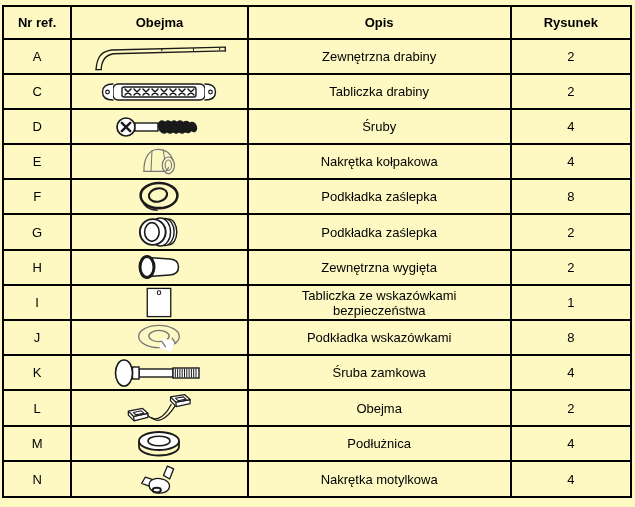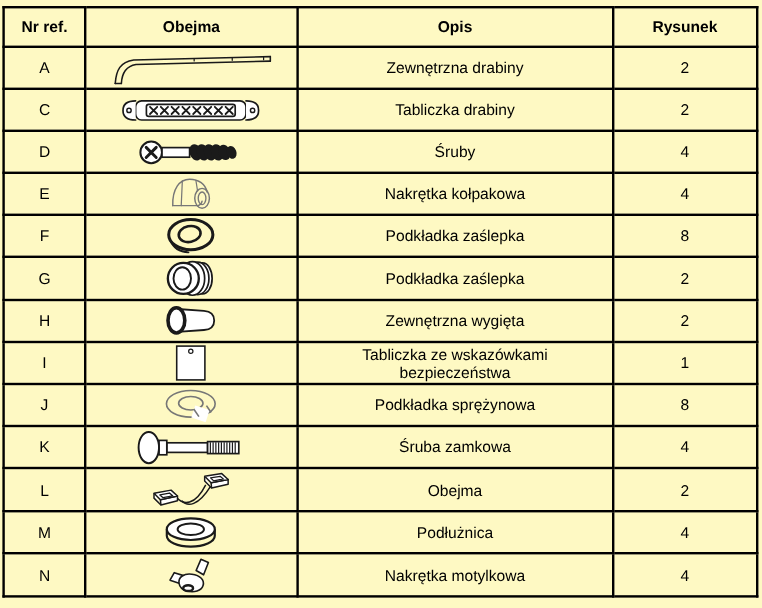--- a/index.html
+++ b/index.html
@@ -138,21 +138,21 @@
           <td data-name="description-cell">Tabliczka ze wskazówkami bezpieczeństwa</td>
           <td data-name="qty-cell">1</td>
         </tr>
         <tr data-name="table-row">
           <td data-name="ref-cell">J</td>
           <td data-name="drawing-cell">
             <svg class="d spring-washer-icon" data-name="spring-washer-icon">
               <use href="#sym-spring-washer-icon"></use>
             </svg>
           </td>
-          <td data-name="description-cell">Podkładka sprężynowa</td>
+          <td data-name="description-cell">Podkładka wskazówkami</td>
           <td data-name="qty-cell">8</td>
         </tr>
         <tr data-name="table-row">
           <td data-name="ref-cell">K</td>
           <td data-name="drawing-cell">
             <svg class="d carriage-bolt-icon" data-name="carriage-bolt-icon">
               <use href="#sym-carriage-bolt-icon"></use>
             </svg>
           </td>
           <td data-name="description-cell">Śruba zamkowa</td>

